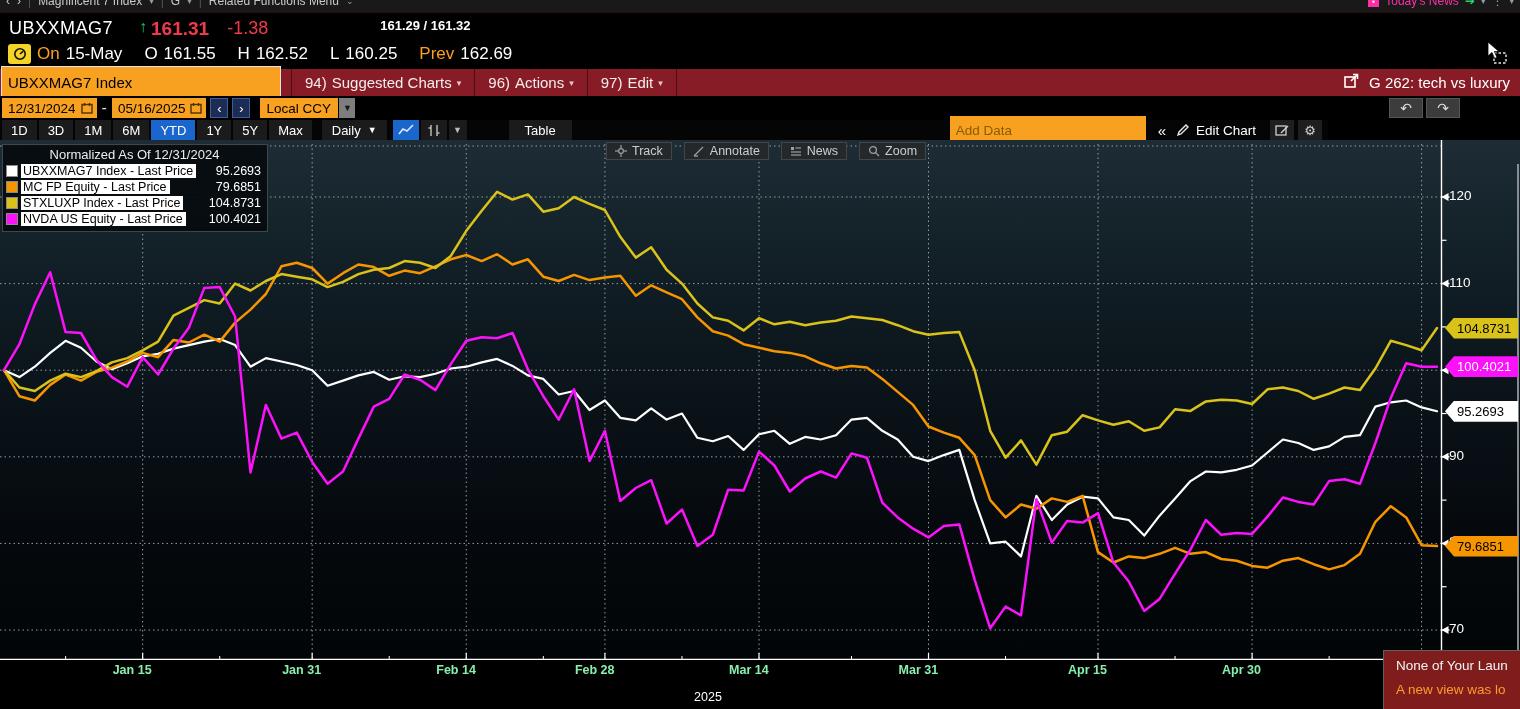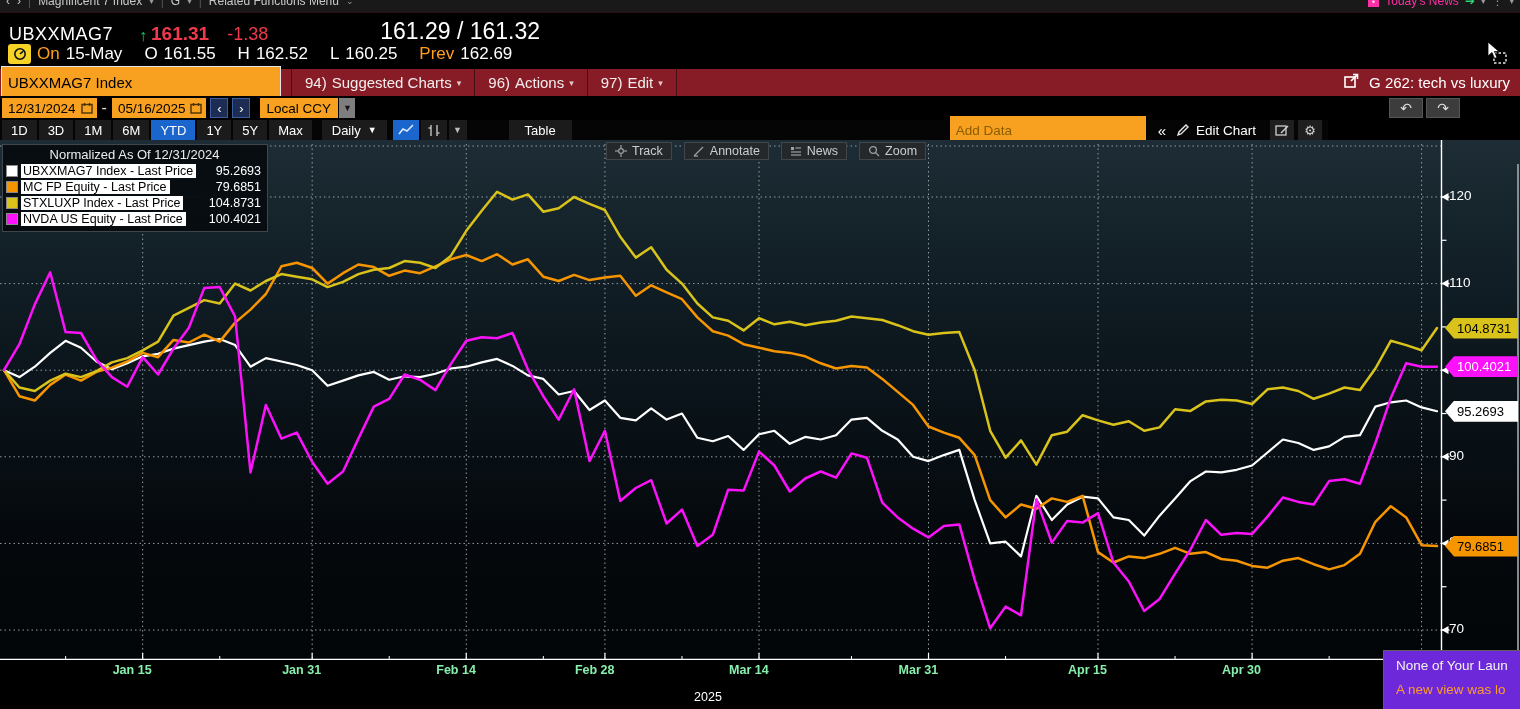--- a/index.html
+++ b/index.html
@@ -15,27 +15,27 @@
   .tb-sep { color:#555; }
   .tb-caret { font-size:9px; color:#9a9a9a; }
   .tb-right { margin-left:auto; display:flex; align-items:center; gap:6px; }
   .news-chip { width:11px; height:11px; background:#ff2ea6; color:#fff; font-size:8px;
     display:inline-flex; align-items:center; justify-content:center; }
   .news-txt { color:#ff2ea6; }
   .tb-green { color:#2ed573; }
 
   
   .quote { position:absolute; top:13px; left:0; width:1520px; height:56px; background:#000; }
-  .qrow1 { position:absolute; top:5px; left:9px; display:flex; align-items:flex-end;
+  .qrow1 { position:absolute; top:5px; left:9px; display:flex; align-items:flex-start;
     font-size:18px; }
   .qticker { color:#fff; letter-spacing:.5px; }
   .qarrow { color:#00d26a; margin-left:26px; font-size:16px; }
   .qlast { color:#ef3a4e; font-weight:bold; font-size:19px; margin-left:4px; }
   .qchg  { color:#ef3a4e; font-size:18px; margin-left:18px; }
-  .qba   { color:#fff; margin-left:112px; font-size:23px; }
+  .qba   { color:#fff; margin-left:112px; font-size:13px;font-weight:bold; }
   .qrow2 { position:absolute; top:31px; left:8px; display:flex; align-items:center;
     font-size:17px; }
   .gauge { width:23px; height:20px; background:#f5d327; border-radius:3px;
     display:inline-flex; align-items:center; justify-content:center; margin-right:9px; }
   .olbl { color:#ff9f1f; }
   .wval { color:#fff; }
   .qrow2 span { margin-right:6px; }
   .gap16 { display:inline-block; width:10px; }
   .drag-cursor { position:absolute; top:28px; left:1485px; }
 
@@ -111,21 +111,21 @@
     clip-path:polygon(9px 0, 100% 0, 100% 100%, 9px 100%, 0 50%); }
   .edgeline { position:absolute; left:1517px; top:24px; width:2px; height:492px; background:#9aa1a5; opacity:.85;}
 
   
   .xlabel { position:absolute; top:663px; width:60px; margin-left:-30px; text-align:left;
     font-size:12.5px; color:#86efac; z-index:1;font-weight:bold; }
   .yearlabel { position:absolute; top:690px; left:678px; width:60px; text-align:center;
     font-size:12.5px; color:#fff; }
 
   
-  .popup { position:absolute; top:650px; left:1383px; width:137px; height:59px; background:#6d28d9;
+  .popup { position:absolute; top:650px; left:1383px; width:137px; height:59px; background:#7f1d1d;
     border:1px solid #5f5f5f; border-right:none; border-bottom:none; z-index:10; overflow:hidden; }
   .popup .l1 { margin:7px 0 0 12px; font-size:13.5px; color:#f2f2f2; white-space:nowrap; }
   .popup .l2 { margin:9px 0 0 12px; font-size:13.5px; color:#ff9b2c; white-space:nowrap; }
 </style>
 </head>
 <body>
 
 <div class="topbar">
   <div class="topbar-inner">
     <span>‹</span>

